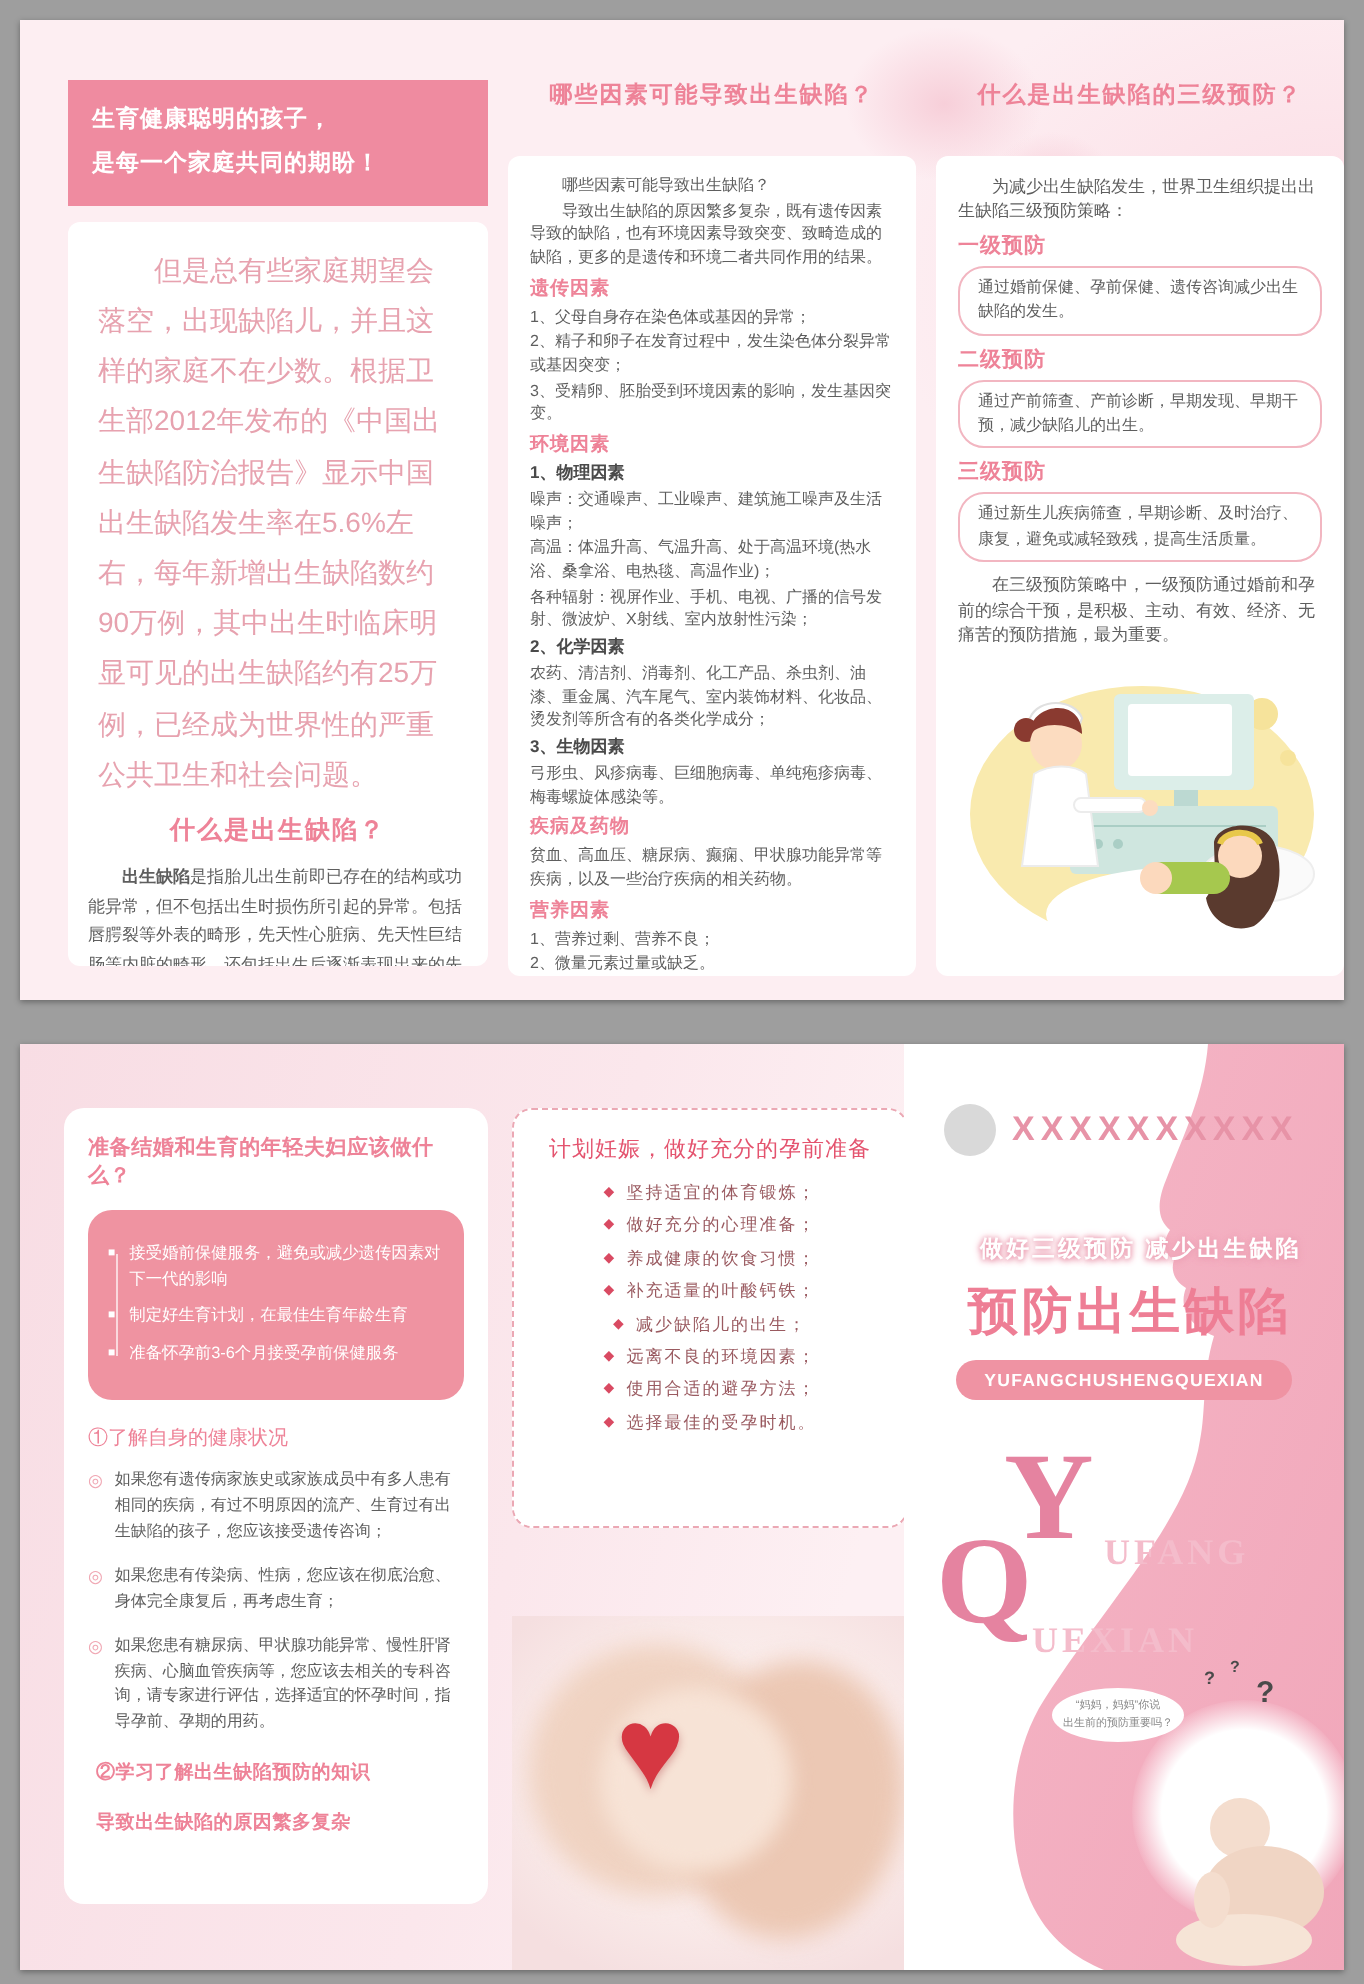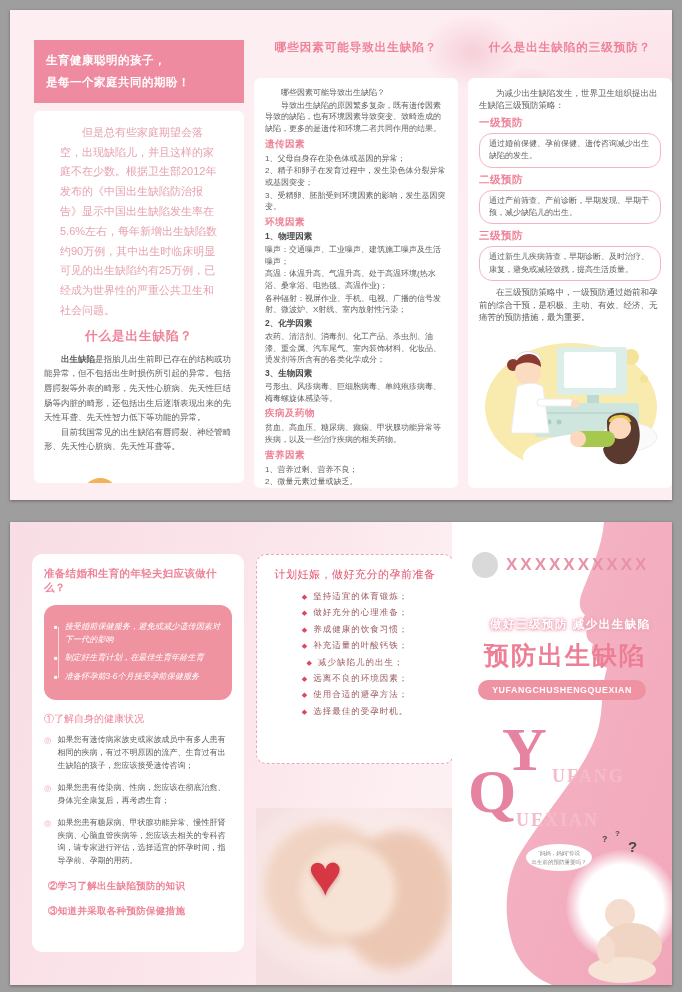--- a/index.html
+++ b/index.html
@@ -13,40 +13,40 @@
       radial-gradient(300px 220px at 660px 130px,#fbdbe3 0%,rgba(251,219,227,0) 75%),
       linear-gradient(#fdeef2,#fdeef2);}
   .sheet2{top:522px;height:463px;
     background:linear-gradient(105deg,#f8dde4 0%,#fbe7ec 40%,#fdf0f3 62%,#fdf0f3 100%);}
   .col{position:absolute;}
   
   .s1c1{left:24px;top:30px;width:210px;height:452px;}
   .titlebox{background:#ef8ba0;color:#fff;font-size:11.5px;font-weight:bold;line-height:1.95;padding:9px 12px;letter-spacing:.5px;}
   .card{background:#fff;border-radius:6px;}
   .card1{margin-top:8px;padding:10px 10px;height:352px;overflow:hidden;}
-  .intro-pink{color:#e7a2af;font-size:11px;line-height:1.8;text-indent:2em;margin:2px 16px 6px;}
+  .intro-pink{color:#e7a2af;font-size:14px;line-height:1.8;text-indent:2em;margin:2px 5px 6px;}
   .secH{color:#ee8398;font-size:12.5px;text-align:center;margin:7px 0 7px;font-weight:bold;letter-spacing:1px;}
   .body,.body2{color:#5e5e5e;font-size:8.5px;line-height:1.72;margin:0;}
   .body{text-indent:2em;}
   .illo{display:block;margin-top:4px;}
   
   .s1c2{left:244px;top:30px;width:204px;height:452px;}
   .s1c3{left:458px;top:30px;width:204px;height:452px;}
   .coltitle{color:#ee8398;font-weight:bold;font-size:11.5px;text-align:center;letter-spacing:1px;}
   .cardfill{position:absolute;top:38px;left:0;right:0;bottom:4px;background:#fff;border-radius:6px;padding:9px 11px;overflow:hidden;box-sizing:border-box;}
   .t8{font-size:8px;line-height:1.46;color:#5e5e5e;margin:0 0 1px;}
   .ind{text-indent:2em;}
   .ph{color:#ee8398;font-weight:bold;font-size:9.5px;margin:3px 0 2px;letter-spacing:.5px;}
   .sh{font-weight:bold;color:#4a4a4a;font-size:8.5px;margin:2px 0 1px;}
   .pill{border:1px solid #f2b6c1;border-radius:13px;padding:4px 9px;font-size:8px;color:#5e5e5e;line-height:1.55;margin:1px 0 5px;}
   .lvl{color:#ee8398;font-weight:bold;font-size:10.5px;margin:4px 0 3px;letter-spacing:.5px;}
   
   .s2c1{left:22px;top:32px;width:212px;height:398px;background:#fff;border-radius:10px;padding:13px 12px;box-sizing:border-box;overflow:hidden;}
   .p2title{color:#ee8398;font-weight:bold;font-size:10.5px;margin:0 0 10px;letter-spacing:.3px;}
-  .pinkbox{background:#ef93a1;border-radius:12px;padding:10px 10px;color:#fff;position:relative;margin:0 0 12px;font-style:italic;}
+  .pinkbox{background:#ef93a1;border-radius:12px;padding:10px 10px;color:#fff;position:relative;margin:0 0 12px;}
   .pinkbox::after{content:'';position:absolute;left:14px;top:22px;bottom:22px;width:1px;background:rgba(255,255,255,.65);}
   .pbrow{display:flex;gap:7px;margin:6px 0;position:relative;z-index:1;}
   .ic-square{color:#fff;font-size:6px;line-height:2;flex:0 0 auto;}
   .ic-square::before{content:"■";}
   .pbtxt{font-size:8.2px;line-height:1.55;}
   .stepH{color:#ee8398;font-weight:normal;font-size:10px;margin:6px 0 8px;}
   .crow{display:flex;gap:6px;margin:0 0 9px;}
   .ic-circ{color:#f0a7b3;font-size:8.5px;line-height:1.5;flex:0 0 auto;}
   .ic-circ::before{content:"◎";}
   .ctxt{font-size:8px;line-height:1.62;color:#5e5e5e;}
@@ -230,21 +230,21 @@
       </div>
       <div class="crow">
         <span class="ic-circ"></span>
         <span class="ctxt">如果您患有传染病、性病，您应该在彻底治愈、身体完全康复后，再考虑生育；</span>
       </div>
       <div class="crow">
         <span class="ic-circ"></span>
         <span class="ctxt">如果您患有糖尿病、甲状腺功能异常、慢性肝肾疾病、心脑血管疾病等，您应该去相关的专科咨询，请专家进行评估，选择适宜的怀孕时间，指导孕前、孕期的用药。</span>
       </div>
       <div class="stepline">②学习了解出生缺陷预防的知识</div>
-      <div class="stepline">③知道并采取各种预防保健措施</div>
+      <div class="stepline">导致出生缺陷的原因繁多复杂</div>
     </div>
 
     <div class="col s2c2">
       <div class="dashtitle">计划妊娠，做好充分的孕前准备</div>
       <div class="drow">
           <span class="ic-diamond"></span>
           <span class="dtxt">坚持适宜的体育锻炼；</span>
         </div>
       <div class="drow">
           <span class="ic-diamond"></span>

